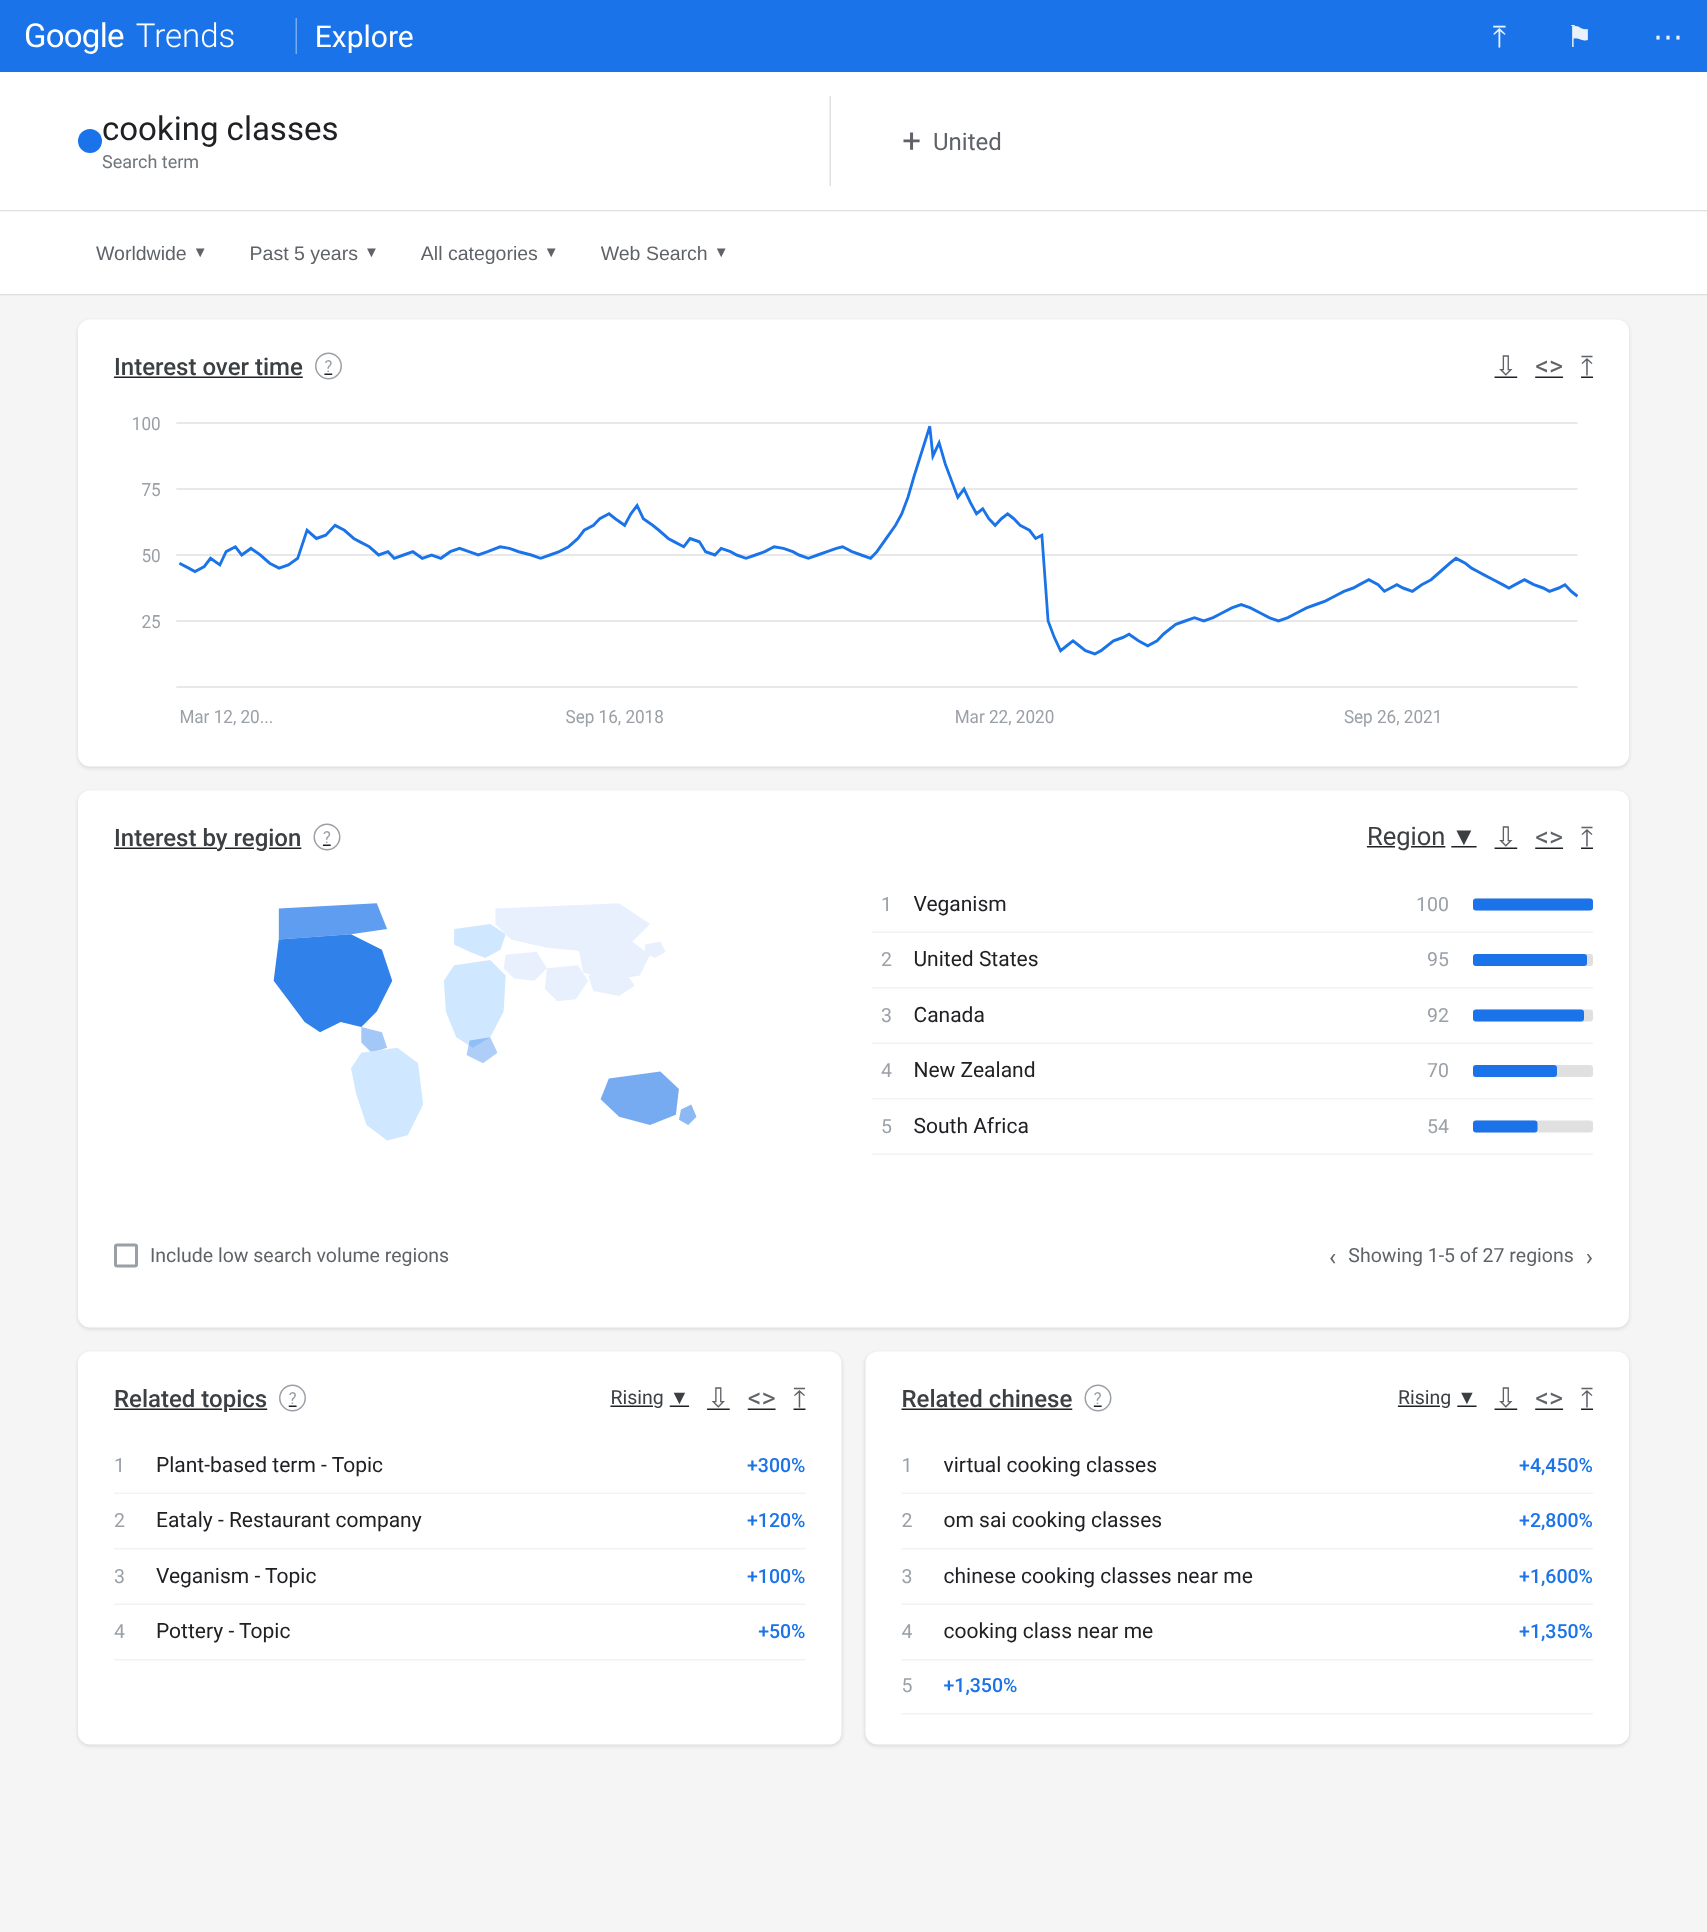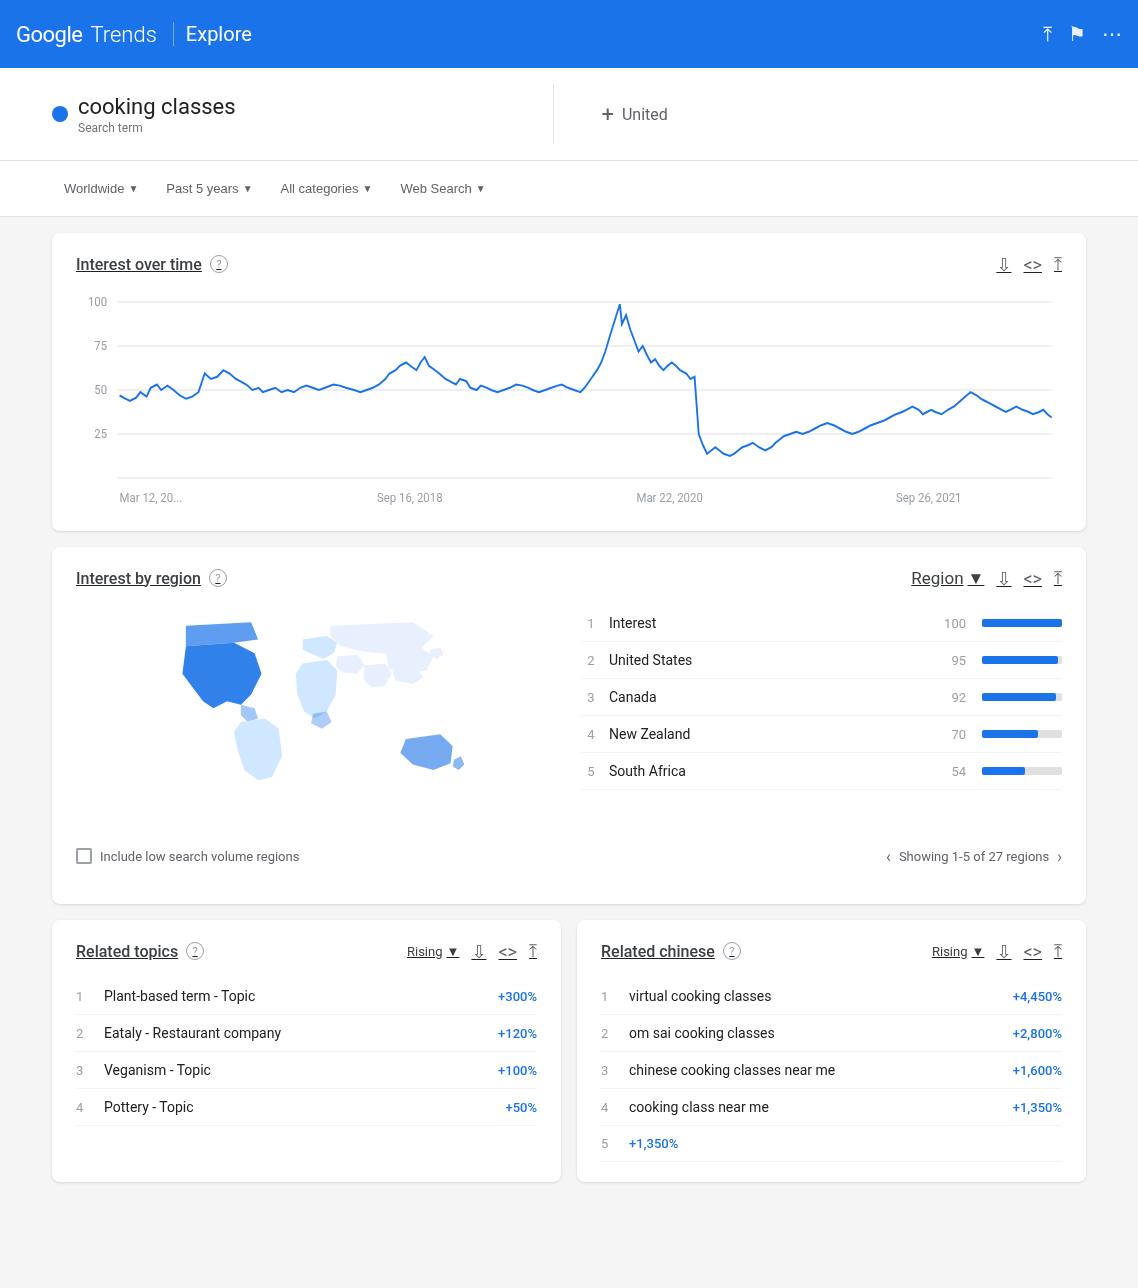--- a/index.html
+++ b/index.html
@@ -4,22 +4,22 @@
   <style>
     * { box-sizing: border-box; margin: 0; padding: 0; }
     body { font-family: 'Roboto', Arial, sans-serif; background: #f5f5f5; color: #202124; font-size: 14px; }
 
     
     .header {
       background: #1a73e8;
       display: flex;
       align-items: center;
       padding: 0 16px;
-      height: 68px;
-      gap: 4px;
+      height: 48px;
+      gap: 28px;
     }
     .header-logo {
       display: flex;
       align-items: center;
       gap: 8px;
     }
     .logo-google { color: white; font-size: 22px; font-weight: 400; letter-spacing: -0.5px; }
     .logo-trends { color: white; font-size: 22px; font-weight: 300; }
     .header-explore { color: white; font-size: 20px; font-weight: 400; margin-left: 12px; padding-left: 12px; border-left: 1px solid rgba(255,255,255,0.4); }
     .header-spacer { flex: 1; }
@@ -30,21 +30,21 @@
       background: white;
       border-bottom: 1px solid #e0e0e0;
       padding: 16px 52px;
       display: flex;
       align-items: center;
       gap: 32px;
     }
     .search-term {
       display: flex;
       align-items: center;
-      gap: 10px;
+      gap: 0;
       flex: 1;
     }
     .search-dot {
       width: 16px; height: 16px;
       background: #1a73e8;
       border-radius: 50%;
       flex-shrink: 0;
     }
     .search-term-text { font-size: 22px; font-weight: 400; color: #202124; }
     .search-term-sub { font-size: 12px; color: #70757a; margin-top: 2px; }
@@ -383,21 +383,21 @@
 
           <path d="M245,158 L265,155 L272,170 L258,180 L242,172 Z" fill="#1a73e8" opacity="0.35"></path>
 
           <path d="M60,30 L155,25 L165,50 L130,55 L60,60 Z" fill="#1a73e8" opacity="0.7"></path>
         </svg>
       </div>
 
       <div class="region-list">
         <div class="region-row">
           <span class="region-rank">1</span>
-          <span class="region-name">Interest</span>
+          <span class="region-name">Veganism</span>
           <span class="region-score">100</span>
           <div class="region-bar-container">
             <div class="region-bar" style="width:100%"></div>
           </div>
         </div>
         <div class="region-row">
           <span class="region-rank">2</span>
           <span class="region-name">United States</span>
           <span class="region-score">95</span>
           <div class="region-bar-container">

